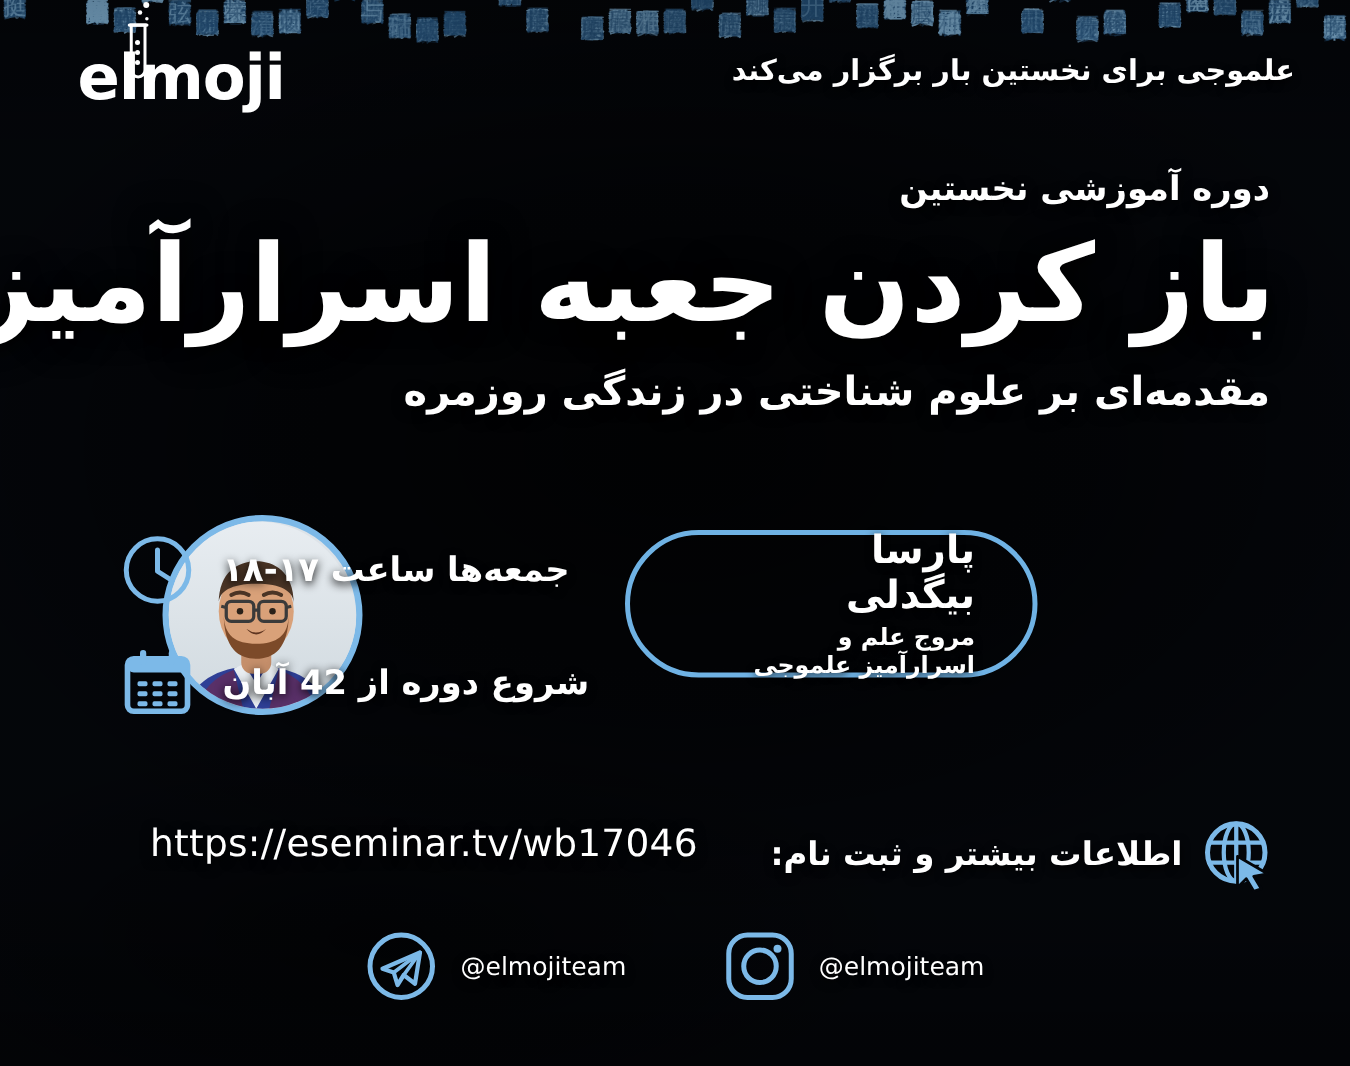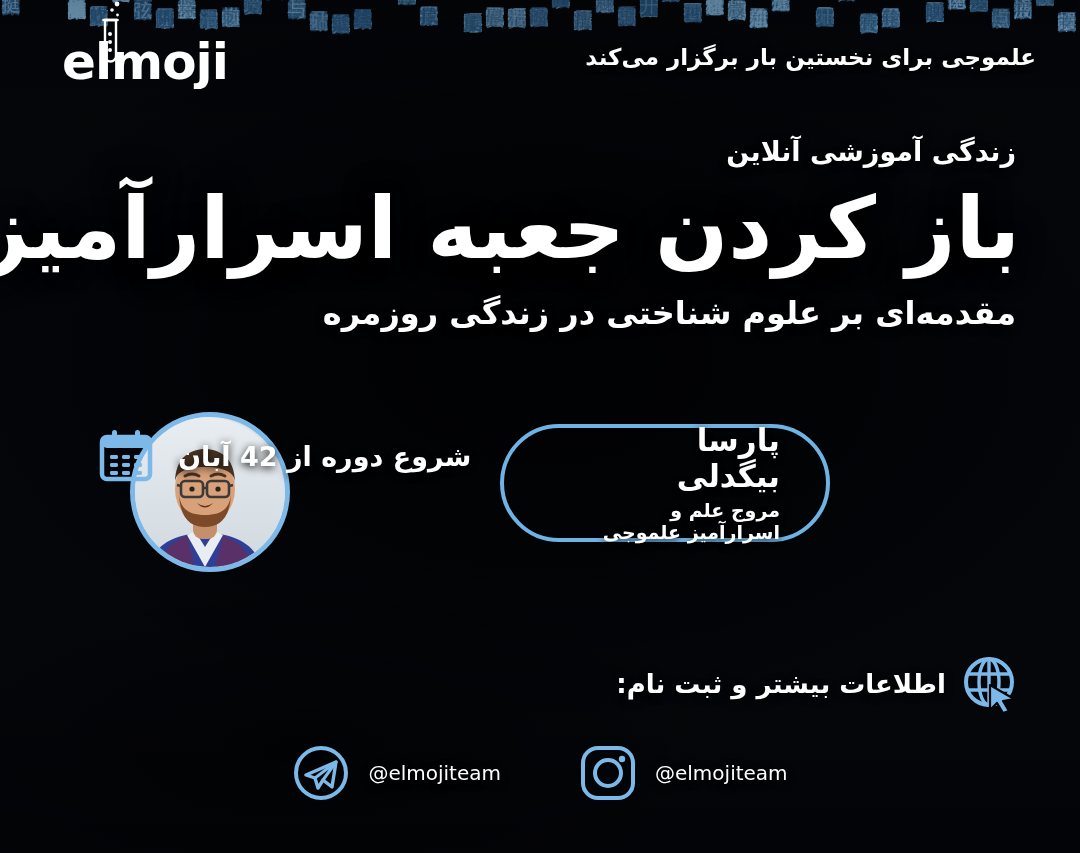--- a/index.html
+++ b/index.html
@@ -312,21 +312,21 @@
         <path d="M8 20 L8 56 a5.5 5.5 0 0 0 11 0 L19 20 Z" fill="none" stroke="#ffffff" stroke-width="2.4"></path>
         <path d="M6.5 20 L20.5 20" stroke="#ffffff" stroke-width="2.6" stroke-linecap="round"></path>
         <circle cx="13" cy="34" r="2" fill="#ffffff"></circle>
         <circle cx="13" cy="42" r="2" fill="#ffffff"></circle>
         <circle cx="13" cy="50" r="2" fill="#ffffff"></circle>
       </svg>
     </div>
 
     <div id="kicker" class="abs">علموجی برای نخستین بار برگزار می‌کند</div>
 
-    <div id="eyebrow" class="abs">زندگی آموزشی آنلاین</div>
+    <div id="eyebrow" class="abs">دوره آموزشی نخستین</div>
     <div id="headline" class="abs">باز کردن جعبه اسرارآمیز</div>
     <div id="subheadline" class="abs">مقدمه‌ای بر علوم شناختی در زندگی روزمره</div>
 
 
     <div id="instructor-card" class="abs">
       <div id="instructor-name">پارسا بیگدلی</div>
       <div id="instructor-role">مروج علم و اسرارآمیز علموجی</div>
     </div>
 
     <div id="instructor-photo" class="abs">
@@ -367,20 +367,27 @@
           <circle cx="93" cy="72" r="2.6" fill="#2a2119"></circle>
 
           <path d="M60 59 q7 -4 14 0" stroke="#4b3526" stroke-width="3" fill="none" stroke-linecap="round"></path>
           <path d="M86 59 q7 -4 14 0" stroke="#4b3526" stroke-width="3" fill="none" stroke-linecap="round"></path>
         </g>
       </svg>
     </div>
 
     <div id="schedule" class="abs">
 
+      <div class="sched-row">
+        <svg class="sched-icon" viewBox="0 0 60 60">
+          <circle cx="30" cy="30" r="25" fill="none" stroke="#7cb9e8" stroke-width="4"></circle>
+          <path d="M30 14 L30 31 L41 38" fill="none" stroke="#7cb9e8" stroke-width="4" stroke-linecap="round" stroke-linejoin="round"></path>
+        </svg>
+        <div class="sched-text">جمعه‌ها ساعت ۱۷-۱۸</div>
+      </div>
 
       <div class="sched-row">
         <svg class="sched-icon" viewBox="0 0 60 60">
           <rect x="6" y="11" width="48" height="42" rx="5" fill="none" stroke="#7cb9e8" stroke-width="4.5"></rect>
           <rect x="6" y="11" width="48" height="11" rx="5" fill="#7cb9e8"></rect>
           <rect x="16" y="4" width="5" height="12" rx="2.5" fill="#7cb9e8"></rect>
           <rect x="39" y="4" width="5" height="12" rx="2.5" fill="#7cb9e8"></rect>
           <g fill="#7cb9e8">
             <rect x="14" y="29" width="8" height="4" rx="1.4"></rect>
             <rect x="26" y="29" width="8" height="4" rx="1.4"></rect>
@@ -400,20 +407,21 @@
     <div id="register-label" class="abs">
       <svg width="58" height="58" viewBox="0 0 58 58">
         <circle cx="27" cy="27" r="23" fill="none" stroke="#7cb9e8" stroke-width="4"></circle>
         <ellipse cx="27" cy="27" rx="10" ry="23" fill="none" stroke="#7cb9e8" stroke-width="3.4"></ellipse>
         <path d="M5 19 L49 19 M5 35 L49 35 M27 4 L27 50" stroke="#7cb9e8" stroke-width="3.4" fill="none"></path>
         <path d="M28 30 L52 44 L41 46 L47 56 L41 58 L35 48 L28 55 Z" fill="#7cb9e8" stroke="#04060a" stroke-width="2.2" stroke-linejoin="round"></path>
       </svg>
       <div class="txt">اطلاعات بیشتر و ثبت نام:</div>
     </div>
 
+    <a id="register-url" class="abs" href="#" style="text-decoration:none;color:#fff">https://eseminar.tv/wb17046</a>
 
     <div id="social" class="abs">
 
       <div class="social-item">
         <svg class="social-icon" viewBox="0 0 58 58">
           <rect x="4" y="4" width="50" height="50" rx="15" fill="none" stroke="#7cb9e8" stroke-width="4"></rect>
           <circle cx="29" cy="29" r="13" fill="none" stroke="#7cb9e8" stroke-width="4"></circle>
           <circle cx="43" cy="15" r="3.2" fill="#7cb9e8"></circle>
         </svg>
         <div class="handle">@elmojiteam</div>

